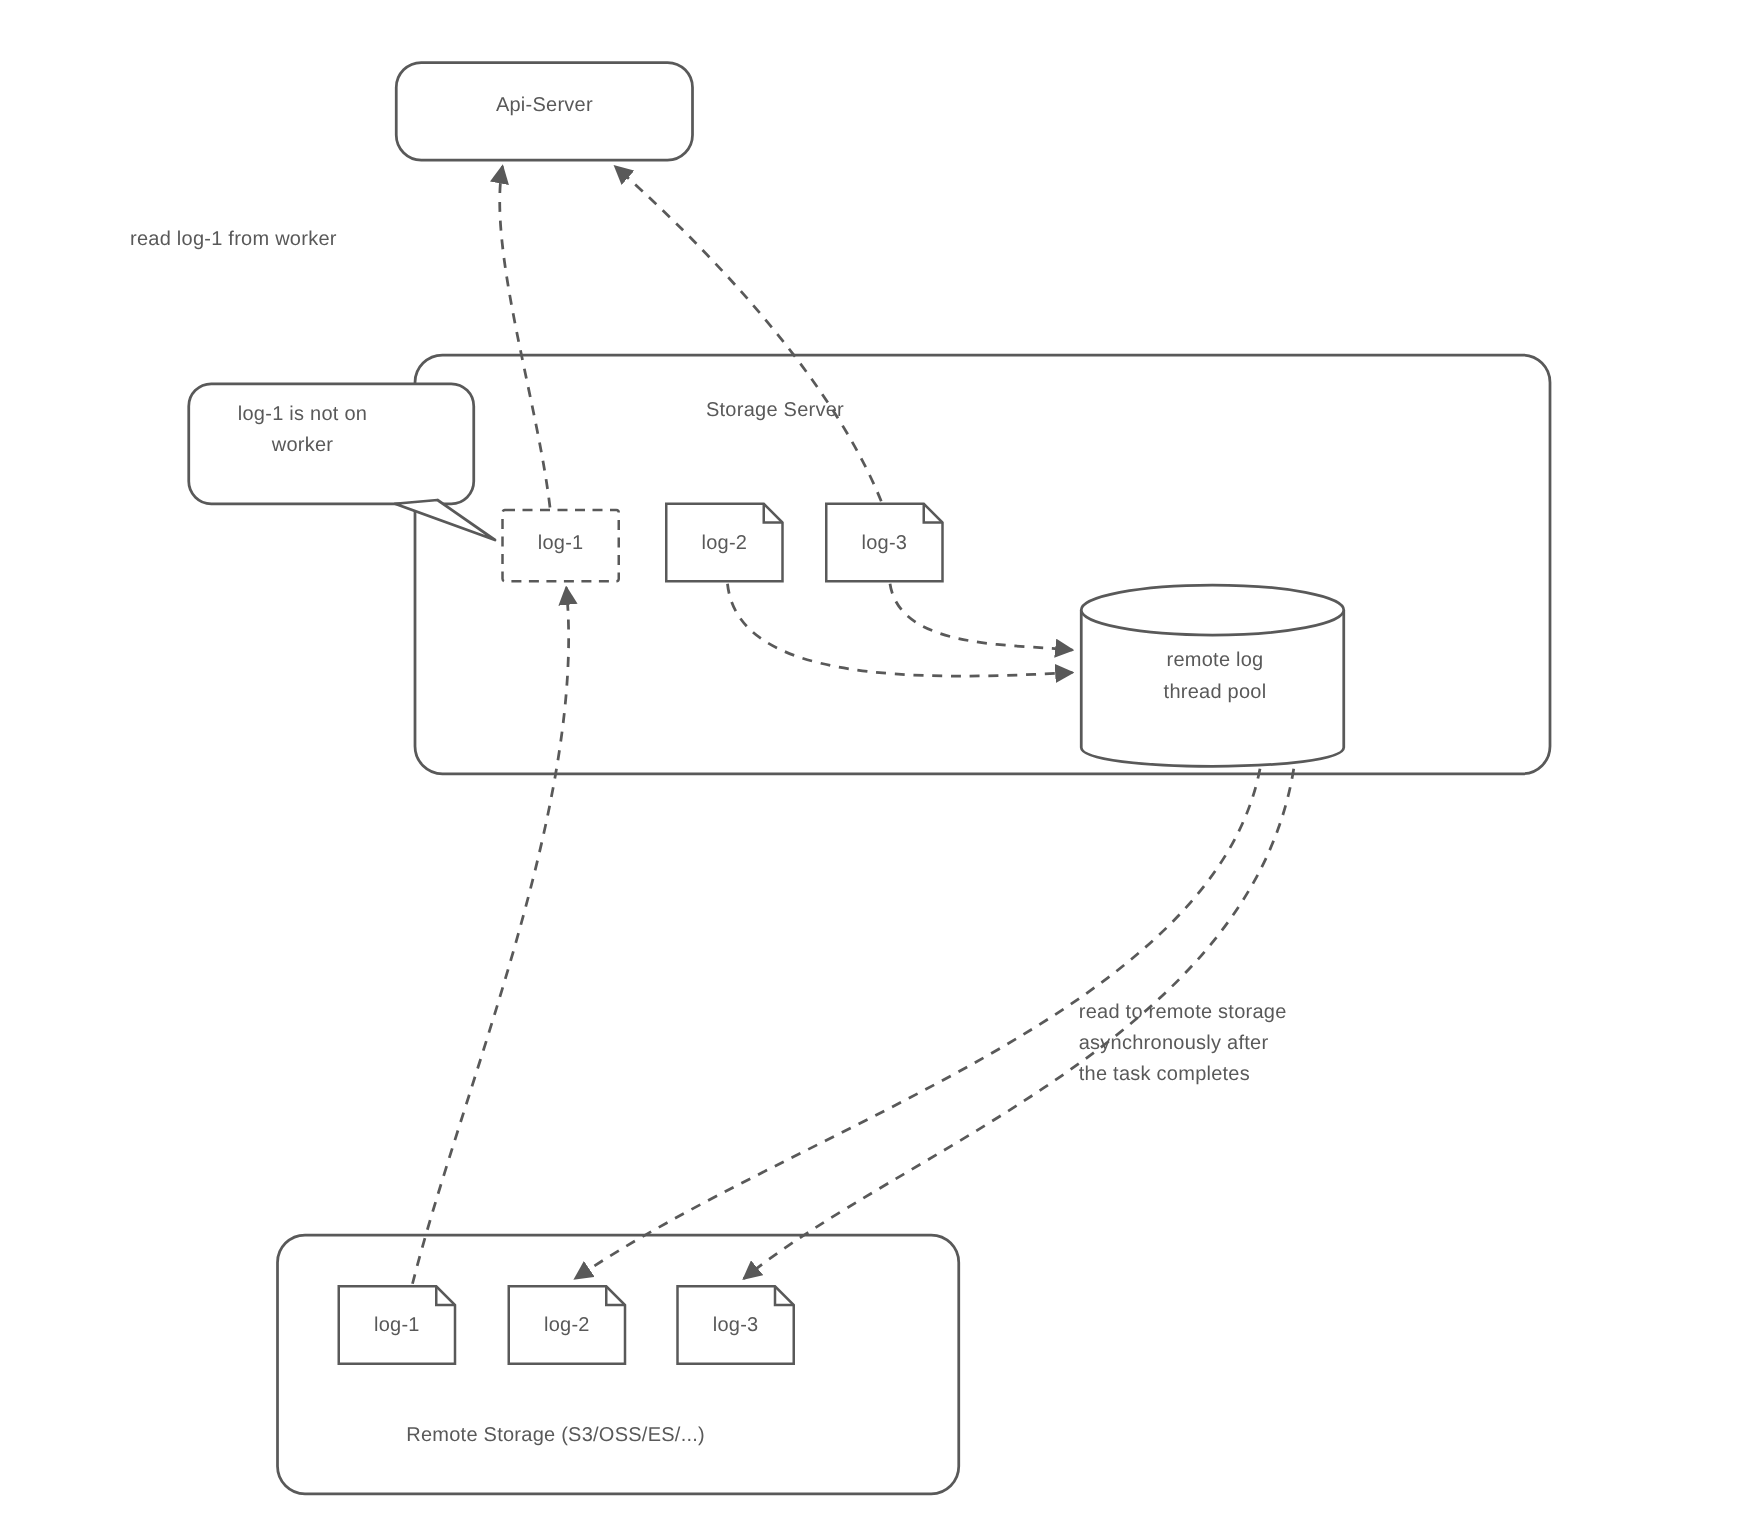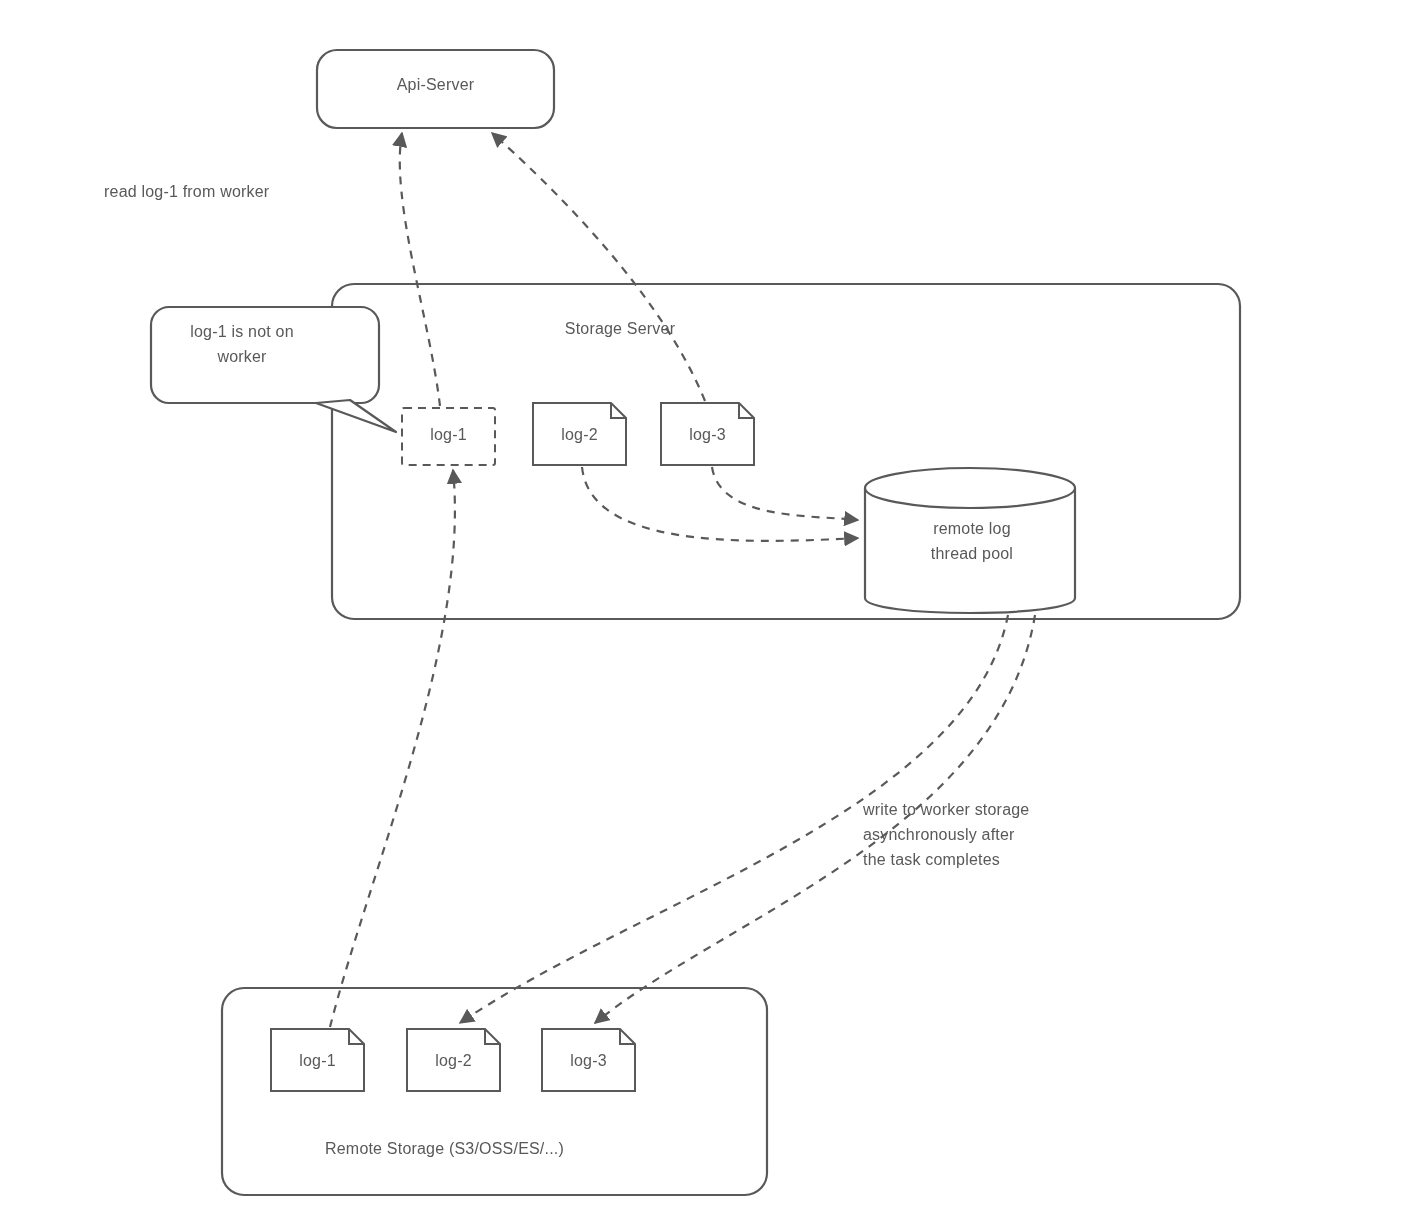--- a/index.html
+++ b/index.html
@@ -112,17 +112,17 @@
   <div class="label center" style="left:865px; top:517px; width:214px;">remote log
 thread pool</div>
 
   <div class="label center" style="left:271px; top:1049px; width:93px;">log-1</div>
   <div class="label center" style="left:407px; top:1049px; width:93px;">log-2</div>
   <div class="label center" style="left:542px; top:1049px; width:93px;">log-3</div>
 
   <div class="label center" style="left:222px; top:1137px; width:445px;">Remote Storage (S3/OSS/ES/...)</div>
 
   <div class="label" style="left:80px; top:180px;margin-left:24px;">read log-1 from worker</div>
-  <div class="label" style="left:863px; top:798px;">write to worker storage
+  <div class="label" style="left:863px; top:798px;">read to remote storage
 asynchronously after
 the task completes</div>
 
 </div>
 
 </body></html>

